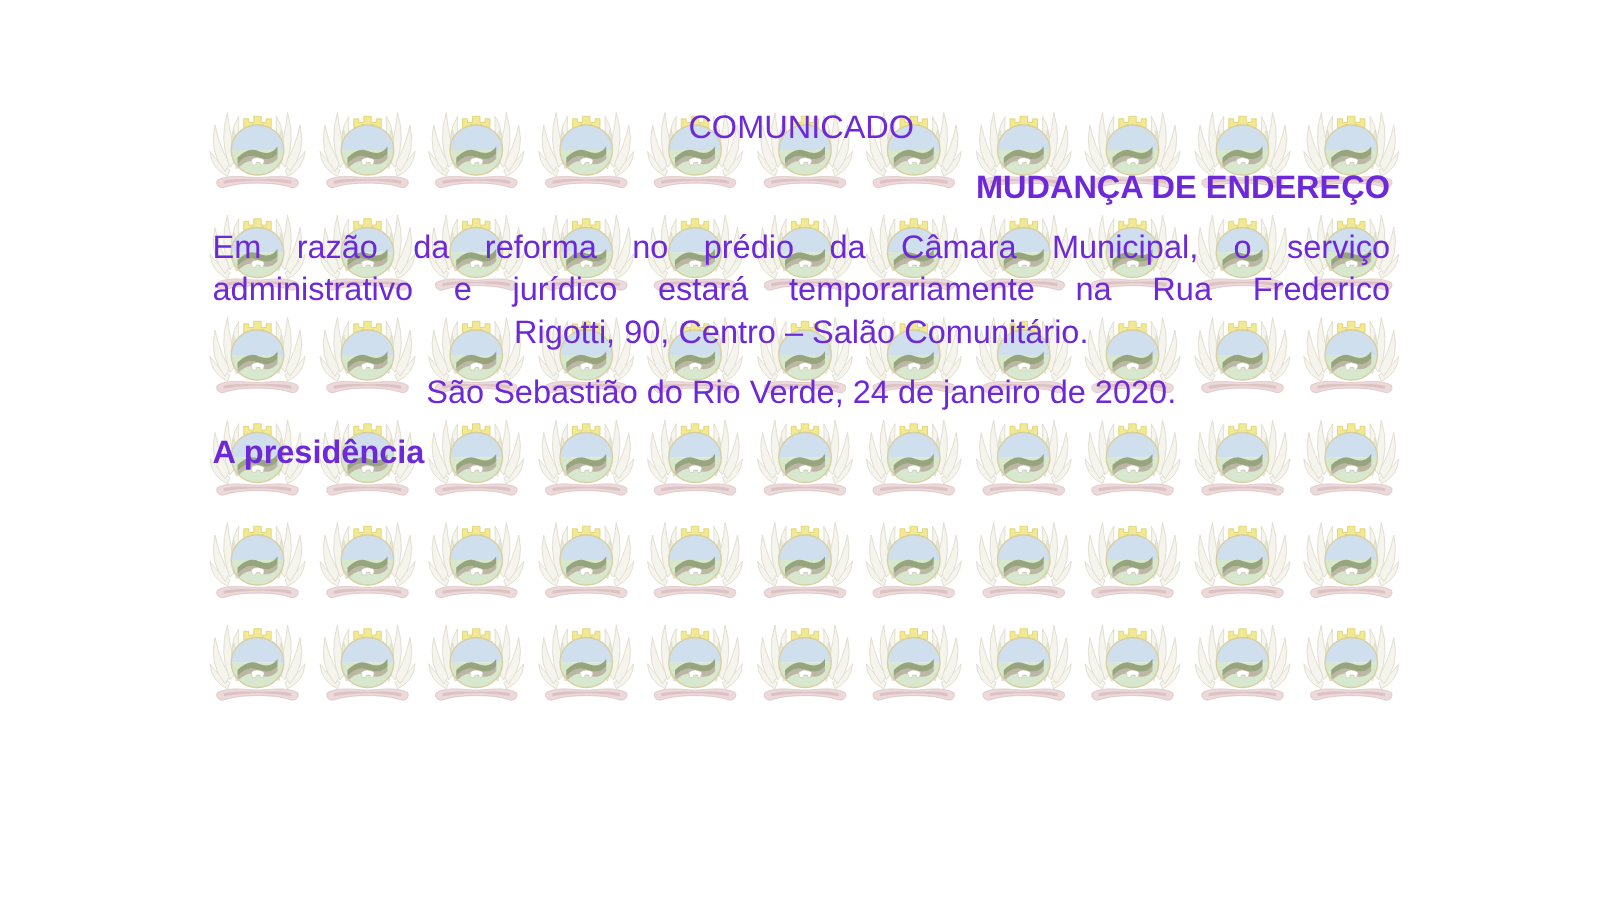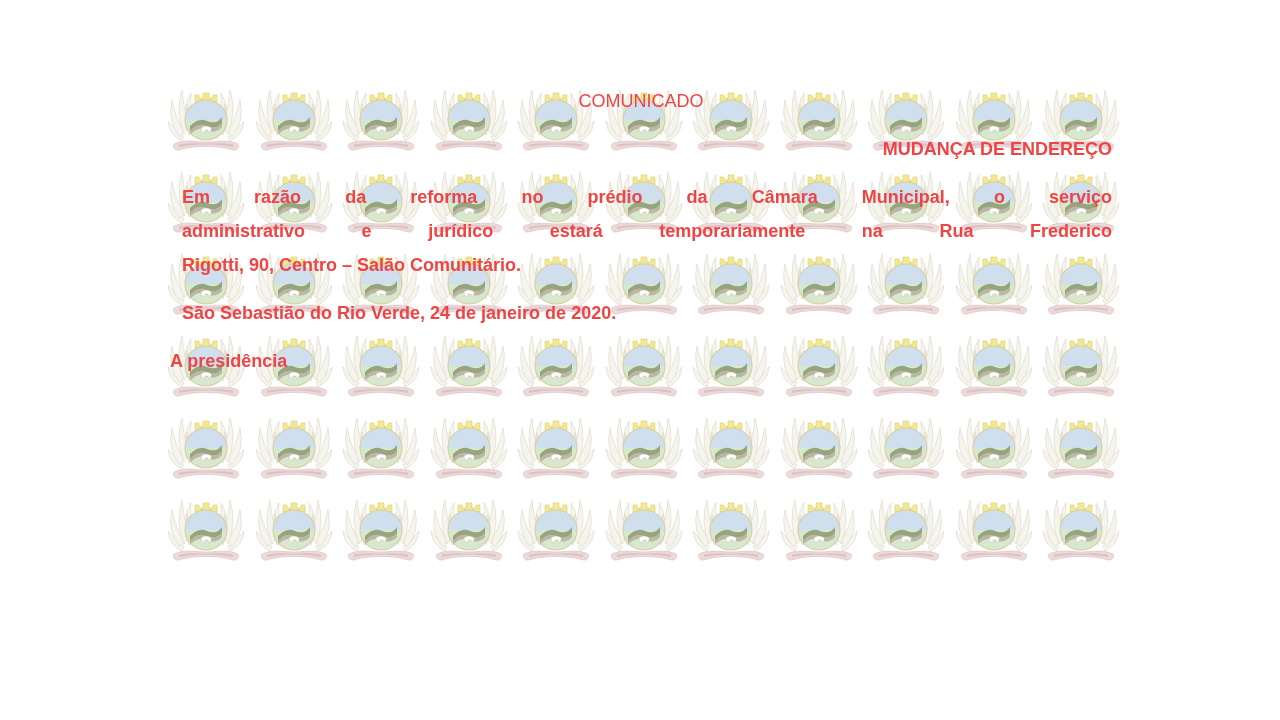--- a/index.html
+++ b/index.html
@@ -11,27 +11,27 @@
     overflow: hidden;
   }
   .watermark-layer {
     position: absolute; left: 166px; top: 86px;
     width: 963px; height: 492px;
     pointer-events: none;
   }
   .crest { position: absolute; width: 80px; height: 68px; }
   .content {
     position: absolute; left: 170px; top: 84px; width: 942px;
-    color: #ef4444; font-size: 18px; line-height: 34px;
+    color: #6d28d9; font-size: 26px; line-height: 34px;
   }
   .doc-title   { text-align: center; margin: 0 0 14px 0; font-weight: normal; }
   .doc-subtitle{ text-align: right; margin: 0 0 14px 0; font-weight: bold; }
-  .para { margin: 0 0 14px 12px; font-weight: bold; }
+  .para { margin: 0 0 14px 0; }
   .jl { text-align: justify; text-align-last: justify; }
-  .ll { text-align: left; }
+  .ll { text-align: center; }
   .signature { text-align: left; font-weight: bold; margin: 0; }
   .svg-defs { position: absolute; width: 0; height: 0; overflow: hidden; }
 </style>
 </head>
 <body>
 
 <svg class="svg-defs" aria-hidden="true">
   <symbol id="crest-symbol" viewBox="0 0 80 68">
 
     <g style="fill:var(--c-wheat);stroke:var(--c-wheat-line);stroke-width:0.6">

